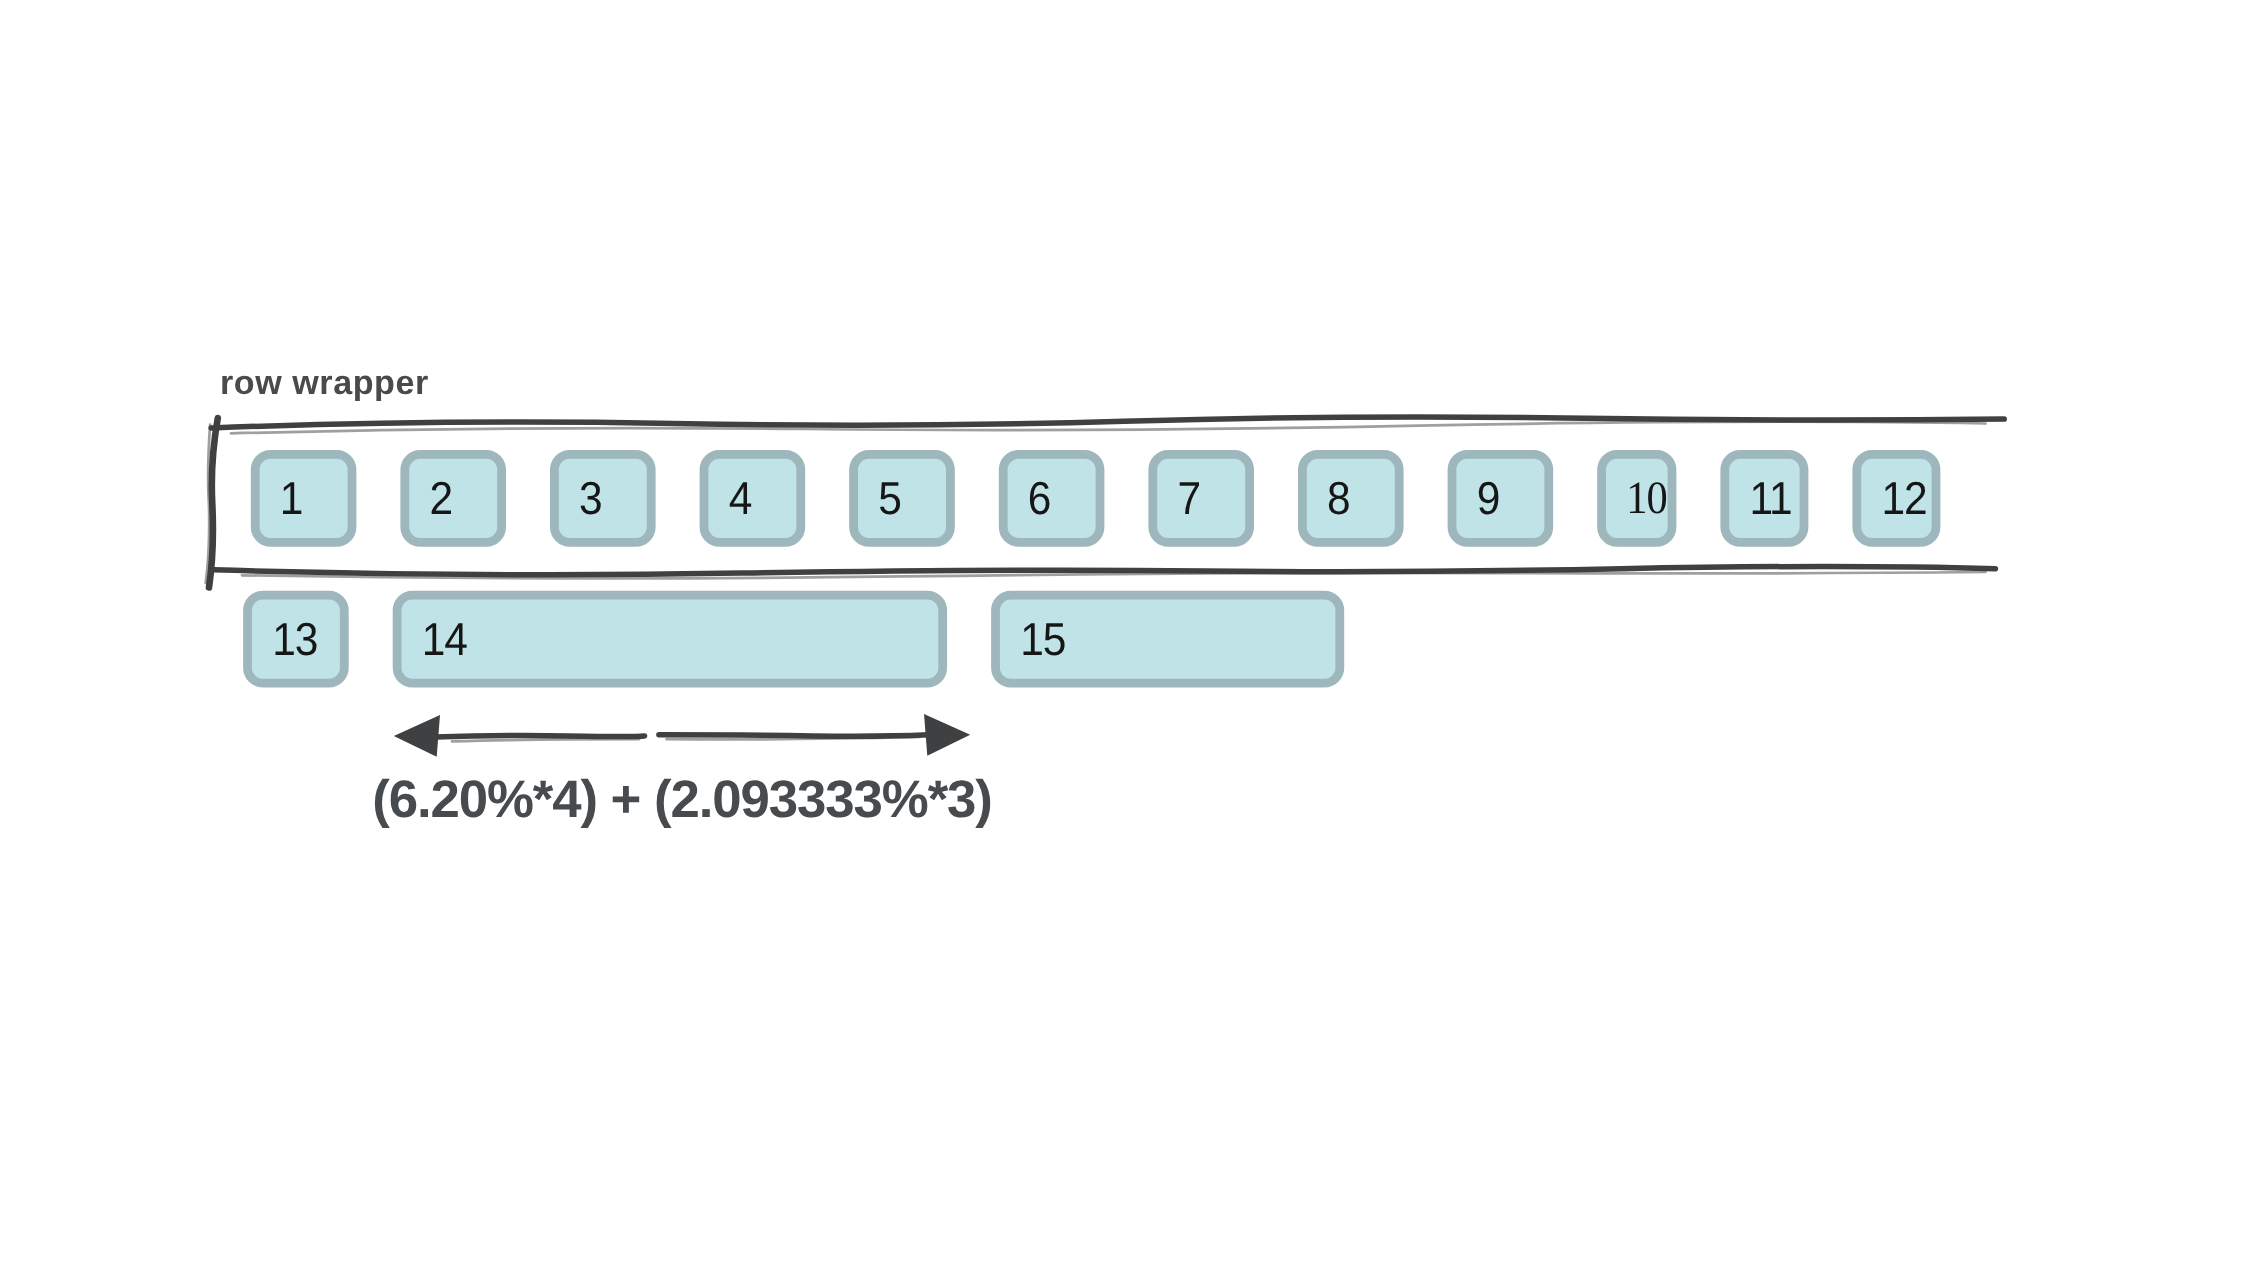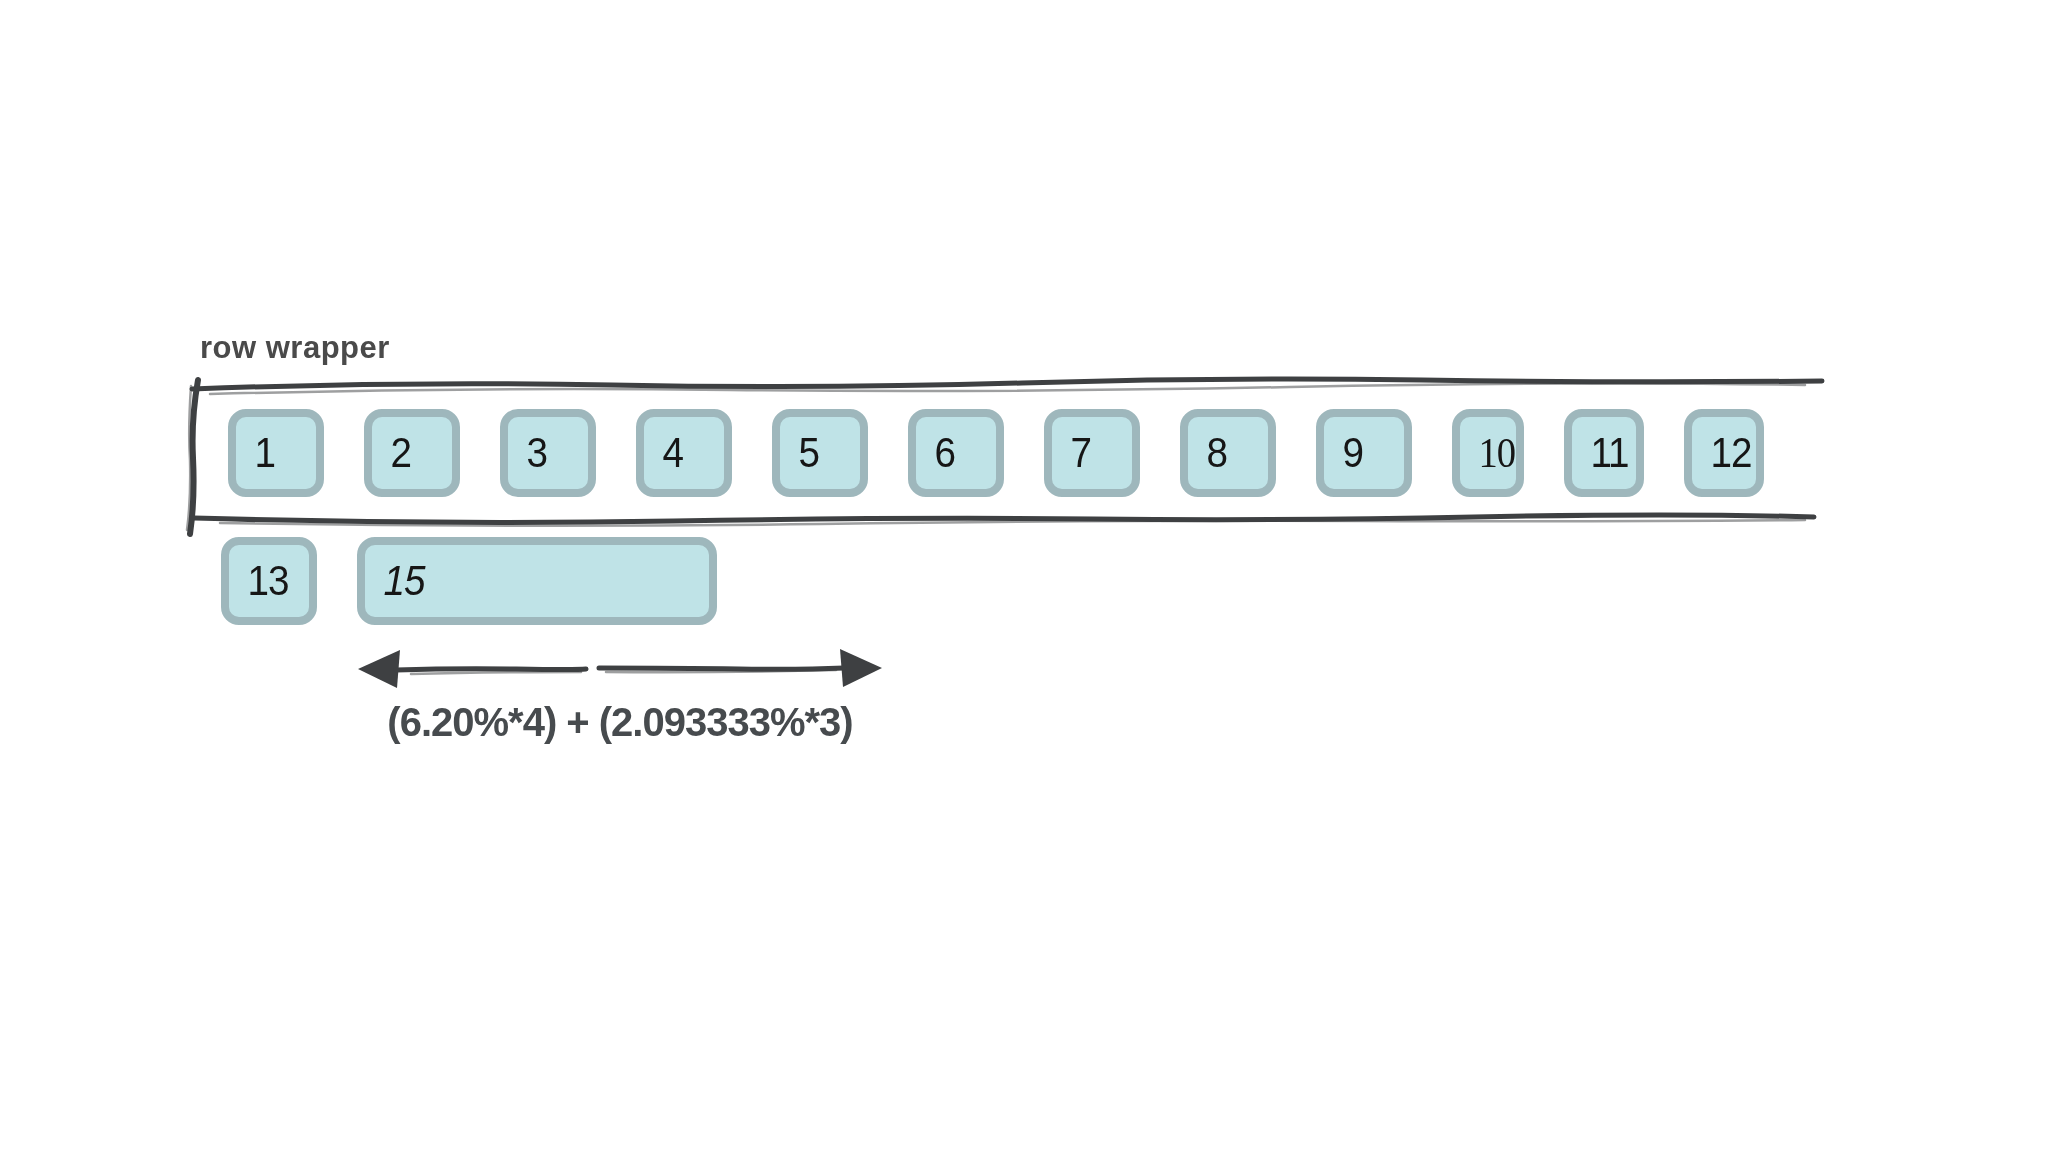--- a/index.html
+++ b/index.html
@@ -68,21 +68,21 @@
     position:absolute;
     left:356px;top:644px;
     width:528px;height:50px;
     pointer-events:none;
   }
   .formula{
     position:absolute;
     left:290px;top:700px;
     width:660px;
     text-align:center;
-    font-size:40px;
+    font-size:48px;
     font-weight:700;
     letter-spacing:-1px;
     color:var(--formula-text);
   }
 </style>
 </head>
 <body>
 
 <div class="canvas">
 
@@ -137,21 +137,24 @@
         <span>11</span>
       </div>
       <div class="cell" style="width: 80px;">
         <span>12</span>
       </div>
     </div>
   <div class="row row2">
       <div class="cell" style="width: 96px;">
         <span>13</span>
       </div>
-      <div class="cell" style="width: 360px; font-style: italic;">
+      <div class="cell" style="width: 504px;">
+        <span>14</span>
+      </div>
+      <div class="cell" style="width: 321px;">
         <span>15</span>
       </div>
     </div>
 
   <svg class="measure-arrow" viewBox="0 0 528 50">
     <g fill="var(--sketch)" stroke="none">
       <polygon points="2,25 44,6 41,44"></polygon>
       <polygon points="526,24 484,5 487,43"></polygon>
     </g>
     <g fill="none" stroke="var(--sketch)" stroke-linecap="round">

